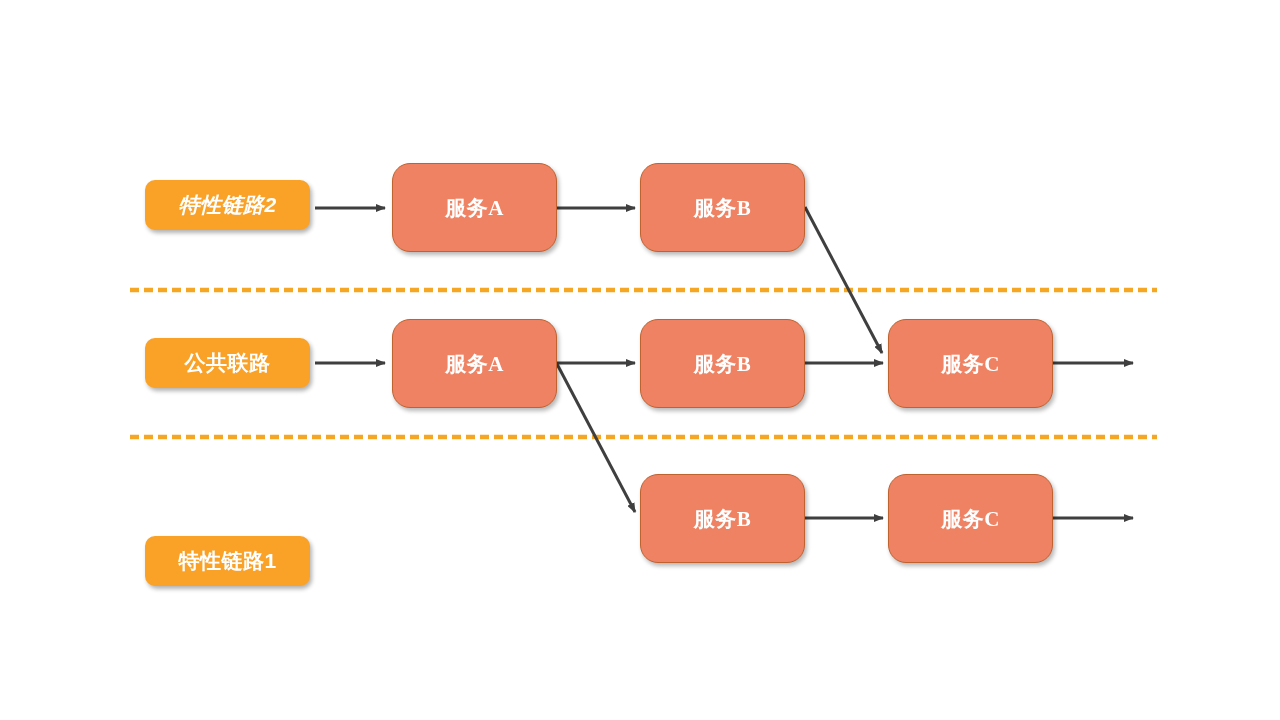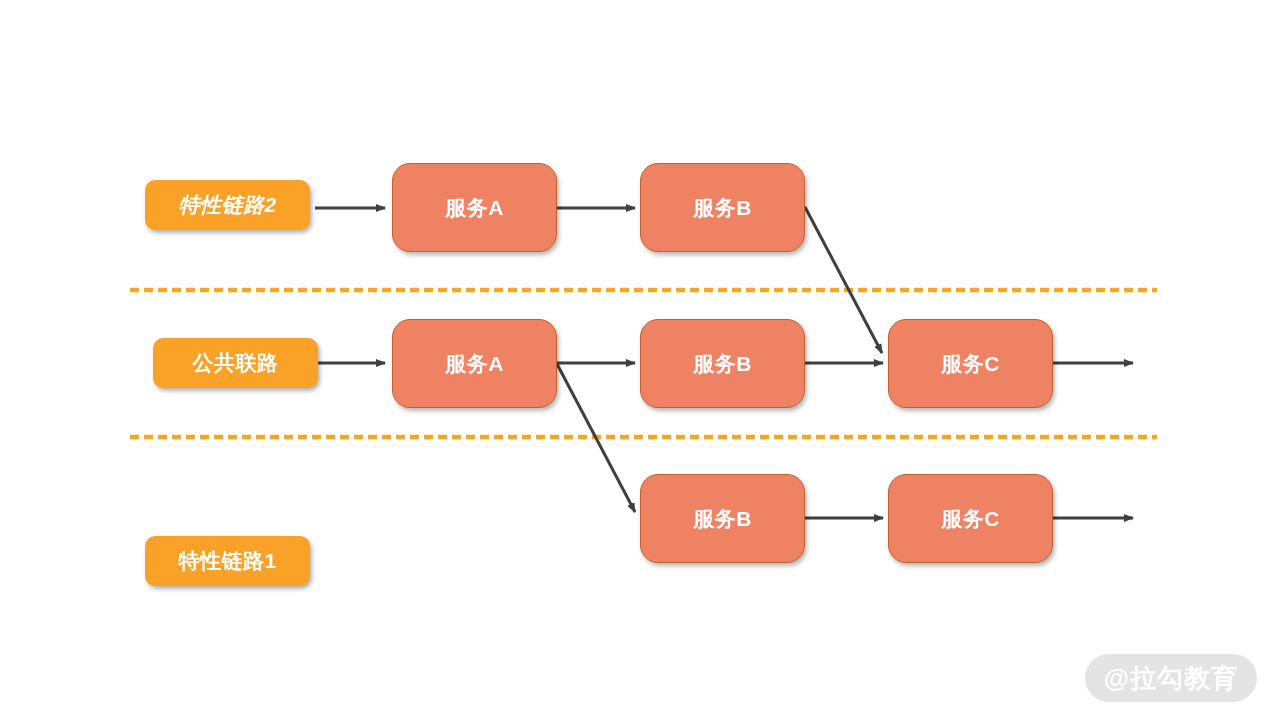--- a/index.html
+++ b/index.html
@@ -48,20 +48,21 @@
     border-radius: 10px;
     box-shadow: 2px 3px 4px rgba(0,0,0,0.30);
   }
   .service-box {
     width: 165px;
     height: 89px;
     background: var(--service-fill);
     border: 1px solid var(--service-border);
     border-radius: 18px;
     box-shadow: 2px 3px 4px rgba(0,0,0,0.28);
+    font-family: Liberation Serif, serif;
   }
   .edge-line { stroke: var(--arrow-color); stroke-width: 3; fill: none; }
   .divider-line { stroke: var(--divider-color); stroke-width: 4.5; stroke-dasharray: 9 5; fill: none; }
   .watermark {
     position: absolute;
     left: 1085px;
     top: 654px;
     width: 172px;
     height: 48px;
     background: var(--watermark-bg);
@@ -101,24 +102,23 @@
     <line class="edge-line" marker-end="url(#arrowhead)" x1="557" y1="364" x2="635" y2="512"></line>
 
     <line class="edge-line" marker-end="url(#arrowhead)" x1="805" y1="518" x2="883" y2="518"></line>
     <line class="edge-line" marker-end="url(#arrowhead)" x1="1053" y1="518" x2="1133" y2="518"></line>
   </svg>
 
   <div class="node label-box" style="left:145px; top:180px;font-style:italic;">特性链路2</div>
   <div class="node service-box" style="left:392px; top:163px;">服务A</div>
   <div class="node service-box" style="left:640px; top:163px;">服务B</div>
 
-  <div class="node label-box" style="left:153px; top:338px;">公共联路</div>
+  <div class="node label-box" style="left:145px; top:338px;">公共联路</div>
   <div class="node service-box" style="left:392px; top:319px;">服务A</div>
   <div class="node service-box" style="left:640px; top:319px;">服务B</div>
   <div class="node service-box" style="left:888px; top:319px;">服务C</div>
 
   <div class="node label-box" style="left:145px; top:493px;margin-top:43px;">特性链路1</div>
   <div class="node service-box" style="left:640px; top:474px;">服务B</div>
   <div class="node service-box" style="left:888px; top:474px;">服务C</div>
 
-  <div class="watermark">@拉勾教育</div>
 
 </div>
 
 </body></html>

